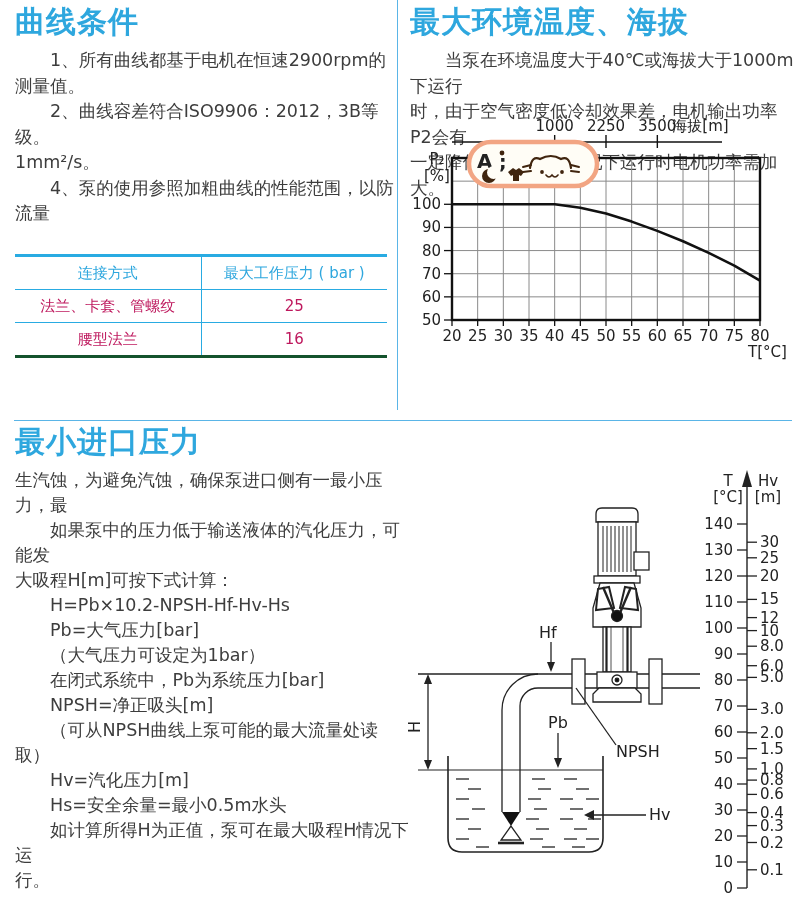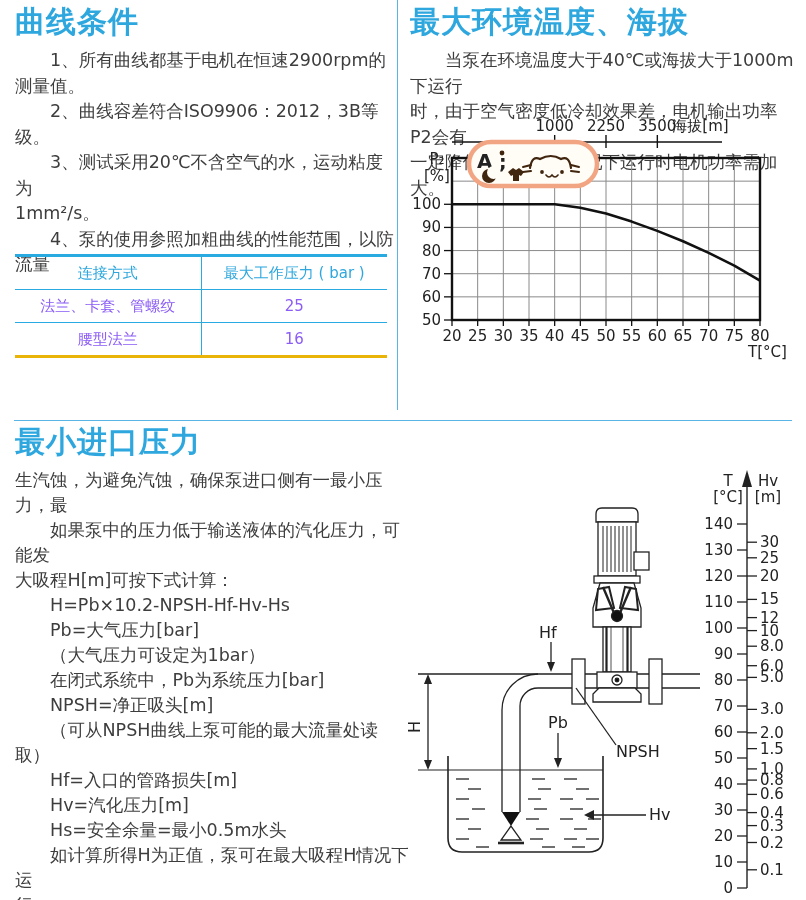--- a/index.html
+++ b/index.html
@@ -11,24 +11,24 @@
   .textblock{margin-top:8px;}
   .tline{font-size:17.5px;line-height:25.5px;color:#3d3d3d;}
   #sec-min .tline{line-height:25px;}
   #sec-curve{left:15px;top:4px;width:380px;}
   #sec-pressure{left:15px;top:242px;width:372px;}
   #sec-ambient{left:410px;top:4px;width:388px;}
   #sec-min{left:15px;top:424px;width:396px;}
   .vdiv{position:absolute;left:397px;top:0;width:1px;height:410px;background:#5ab5e7;}
   .hdiv{position:absolute;left:14px;top:420px;width:778px;height:1px;background:#5ab5e7;}
   table.ptable{width:372px;border-collapse:collapse;margin-top:12px;
-       border-top:3px solid #29abe2;border-bottom:3px solid #eab308;}
+       border-top:3px solid #29abe2;border-bottom:3px solid #14532d;}
   .ptable th,.ptable td{height:32px;text-align:center;font-size:15px;padding:0;font-weight:normal;}
   .ptable th{color:#2ea7de;border-bottom:1.5px solid #29abe2;}
-  .ptable td{color:#8b5cf6;}
+  .ptable td{color:#be185d;}
   .ptable tr.r1 td{border-bottom:1.5px solid #29abe2;}
   .ptable th:first-child,.ptable td:first-child{border-right:1.5px solid #29abe2;width:50%;}
   svg{position:absolute;overflow:visible;}
   #derating-svg{left:410px;top:118px;}
   #sticker-svg{left:466px;top:139px;}
   #diagram-svg{left:410px;top:460px;}
   text{fill:#222;}
   .tick{font-size:15px;}
   .dlabel{font-size:16px;}
   .shead{font-size:15px;}
@@ -36,21 +36,20 @@
 </head>
 <body>
 
 <div class="page">
 
   <section id="sec-curve">
     <h1 class="sec">曲线条件</h1>
     <div class="textblock">
         <div class="tline">　　1、所有曲线都基于电机在恒速2900rpm的测量值。</div>
         <div class="tline">　　2、曲线容差符合ISO9906：2012，3B等级。</div>
-        <div class="tline">　　3、测试采用20℃不含空气的水，运动粘度为</div>
         <div class="tline">1mm²/s。</div>
         <div class="tline">　　4、泵的使用参照加粗曲线的性能范围，以防流量</div>
       </div>
   </section>
 
   <section id="sec-pressure">
     <table class="ptable">
       <thead>
         <tr>
           <th>连接方式</th>
@@ -181,21 +180,20 @@
     <div class="textblock">
         <div class="tline">生汽蚀，为避免汽蚀，确保泵进口侧有一最小压力，最</div>
         <div class="tline">　　如果泵中的压力低于输送液体的汽化压力，可能发</div>
         <div class="tline">大吸程H[m]可按下式计算：</div>
         <div class="tline">　　H=Pb×10.2-NPSH-Hf-Hv-Hs</div>
         <div class="tline">　　Pb=大气压力[bar]</div>
         <div class="tline">　　（大气压力可设定为1bar）</div>
         <div class="tline">　　在闭式系统中，Pb为系统压力[bar]</div>
         <div class="tline">　　NPSH=净正吸头[m]</div>
         <div class="tline">　　（可从NPSH曲线上泵可能的最大流量处读取）</div>
-        <div class="tline">　　Hf=入口的管路损失[m]</div>
         <div class="tline">　　Hv=汽化压力[m]</div>
         <div class="tline">　　Hs=安全余量=最小0.5m水头</div>
         <div class="tline">　　如计算所得H为正值，泵可在最大吸程H情况下运</div>
         <div class="tline">行。</div>
       </div>
   </section>
 
   <svg id="diagram-svg" width="396" height="440" viewBox="0 0 396 440">
     <g stroke="#222" fill="none" stroke-width="1.3">
       <path d="M8,214 H128"></path>

